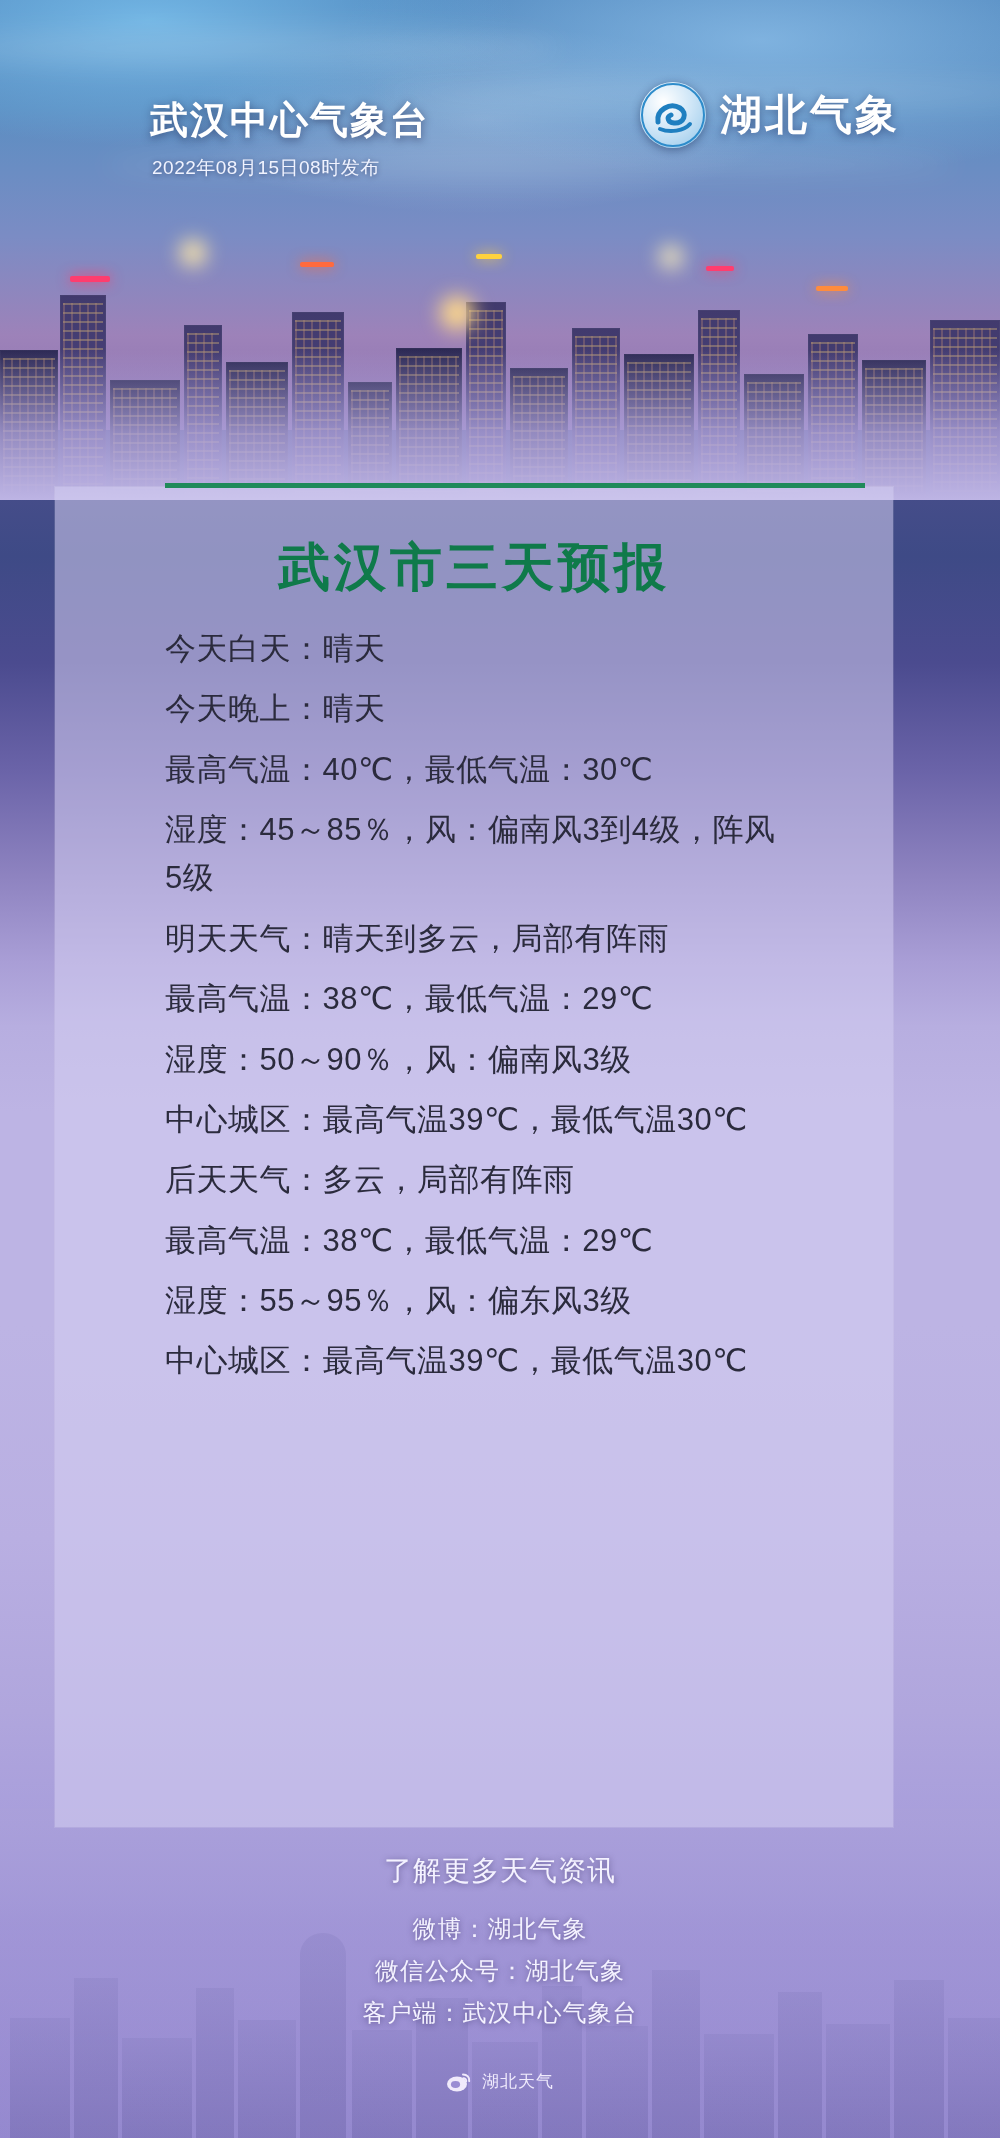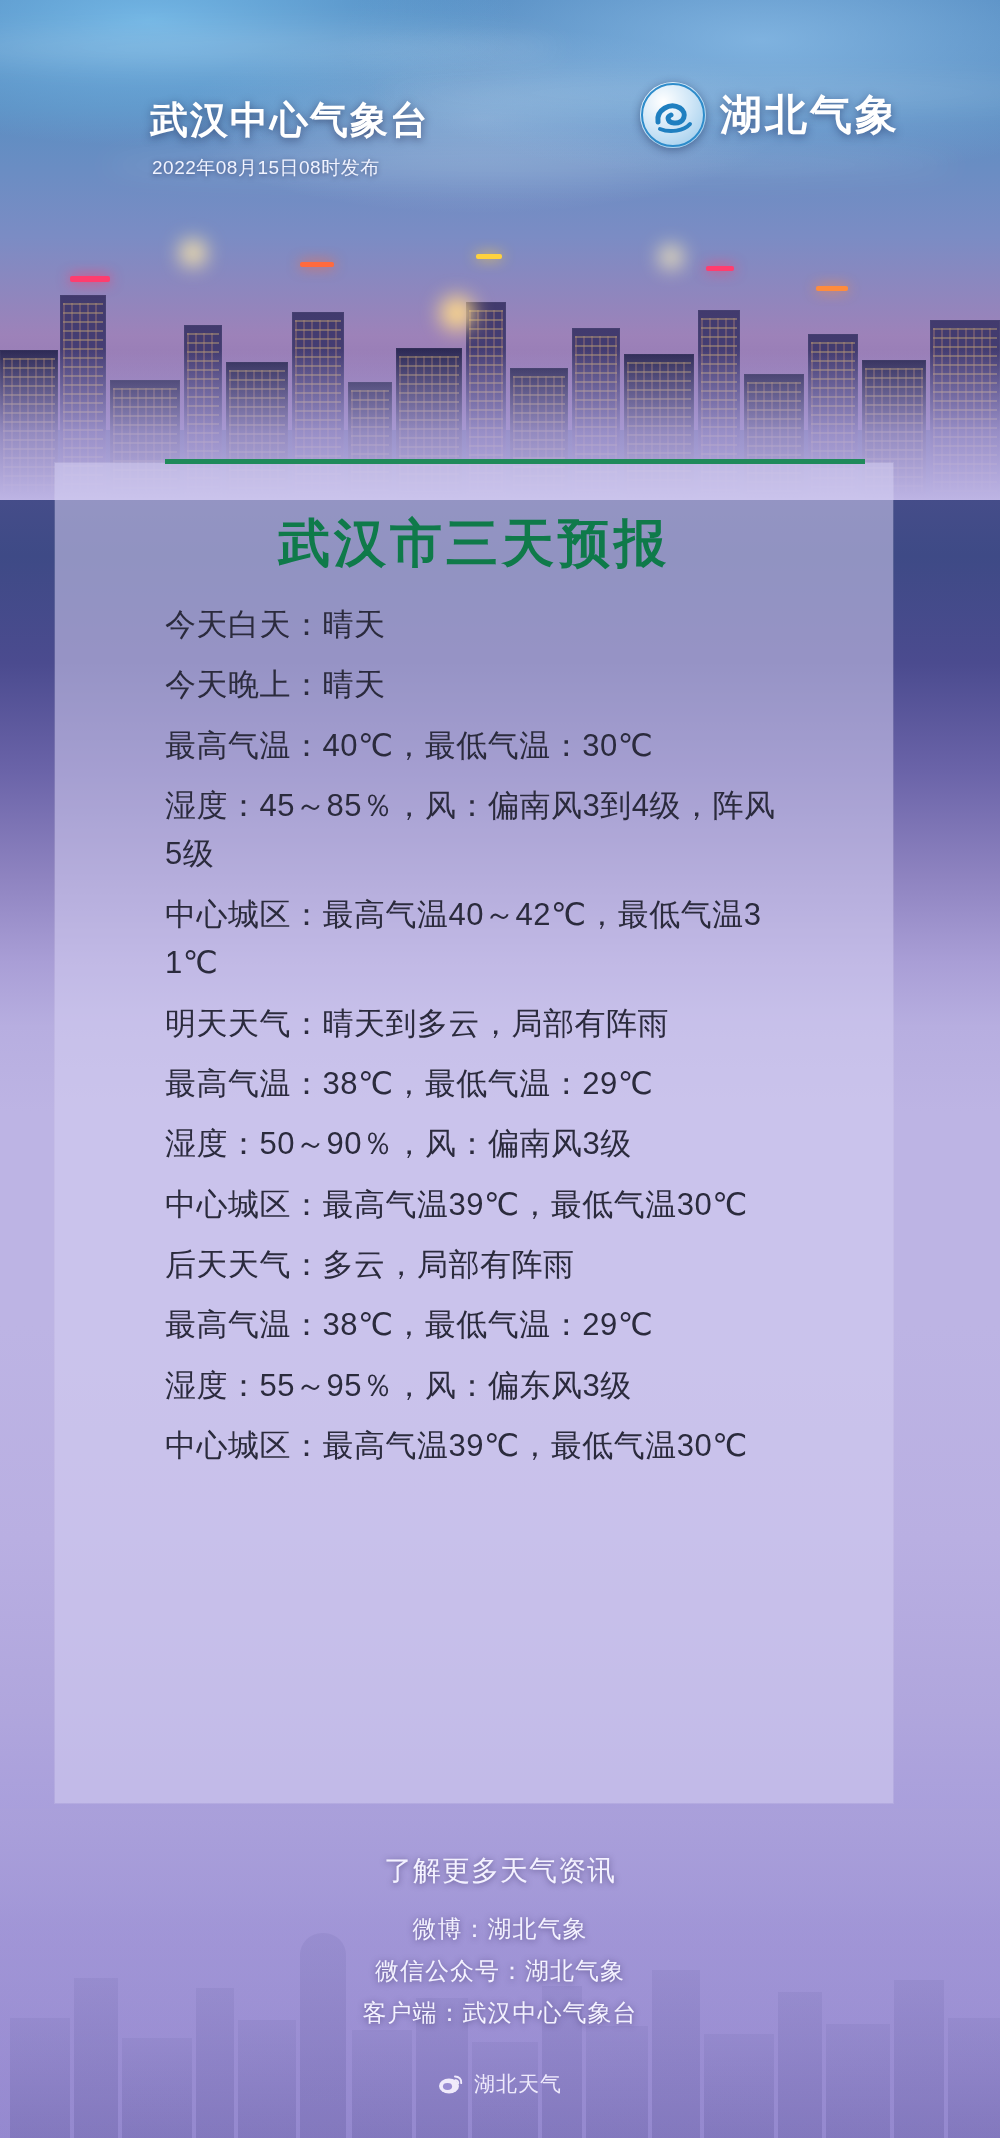--- a/index.html
+++ b/index.html
@@ -143,21 +143,21 @@
     font-weight: bold;
     color: #ffffff;
     letter-spacing: 3px;
     text-shadow: 0 2px 8px rgba(20,30,80,.5);
   }
 
   
   .card {
     position: absolute;
     left: 55px;
-    top: 463px;
+    top: 487px;
     width: 838px;
     min-height: 1340px;
     background: rgba(213,207,243,.55);
     box-shadow: 0 0 0 1px rgba(255,255,255,.12);
     z-index: 20;
   }
   .card-topline {
     position: absolute;
     left: 110px; top: -4px;
     width: 700px; height: 5px;
@@ -215,21 +215,21 @@
     justify-content: center;
     gap: 10px;
     z-index: 20;
   }
   .weibo-icon {
     width: 26px; height: 22px;
     position: relative;
     flex: none;
   }
   .weibo-name {
-    font-size: 21px;
+    font-size: 17px;
     color: #efeafc;
     letter-spacing: 1px;
   }
 
   
   .lowercity {
     position: absolute;
     left: 0; bottom: 0;
     width: 1000px; height: 330px;
     overflow: hidden;
@@ -301,21 +301,20 @@
   </div>
 
   <div class="card">
     <div class="card-topline"></div>
     <div class="card-title">武汉市三天预报</div>
     <div class="lines">
       <div class="fline">今天白天：晴天</div>
       <div class="fline">今天晚上：晴天</div>
       <div class="fline">最高气温：40℃，最低气温：30℃</div>
       <div class="fline">湿度：45～85％，风：偏南风3到4级，阵风5级</div>
-      <div class="fline">中心城区：最高气温40～42℃，最低气温31℃</div>
       <div class="fline">明天天气：晴天到多云，局部有阵雨</div>
       <div class="fline">最高气温：38℃，最低气温：29℃</div>
       <div class="fline">湿度：50～90％，风：偏南风3级</div>
       <div class="fline">中心城区：最高气温39℃，最低气温30℃</div>
       <div class="fline">后天天气：多云，局部有阵雨</div>
       <div class="fline">最高气温：38℃，最低气温：29℃</div>
       <div class="fline">湿度：55～95％，风：偏东风3级</div>
       <div class="fline">中心城区：最高气温39℃，最低气温30℃</div>
     </div>
   </div>

